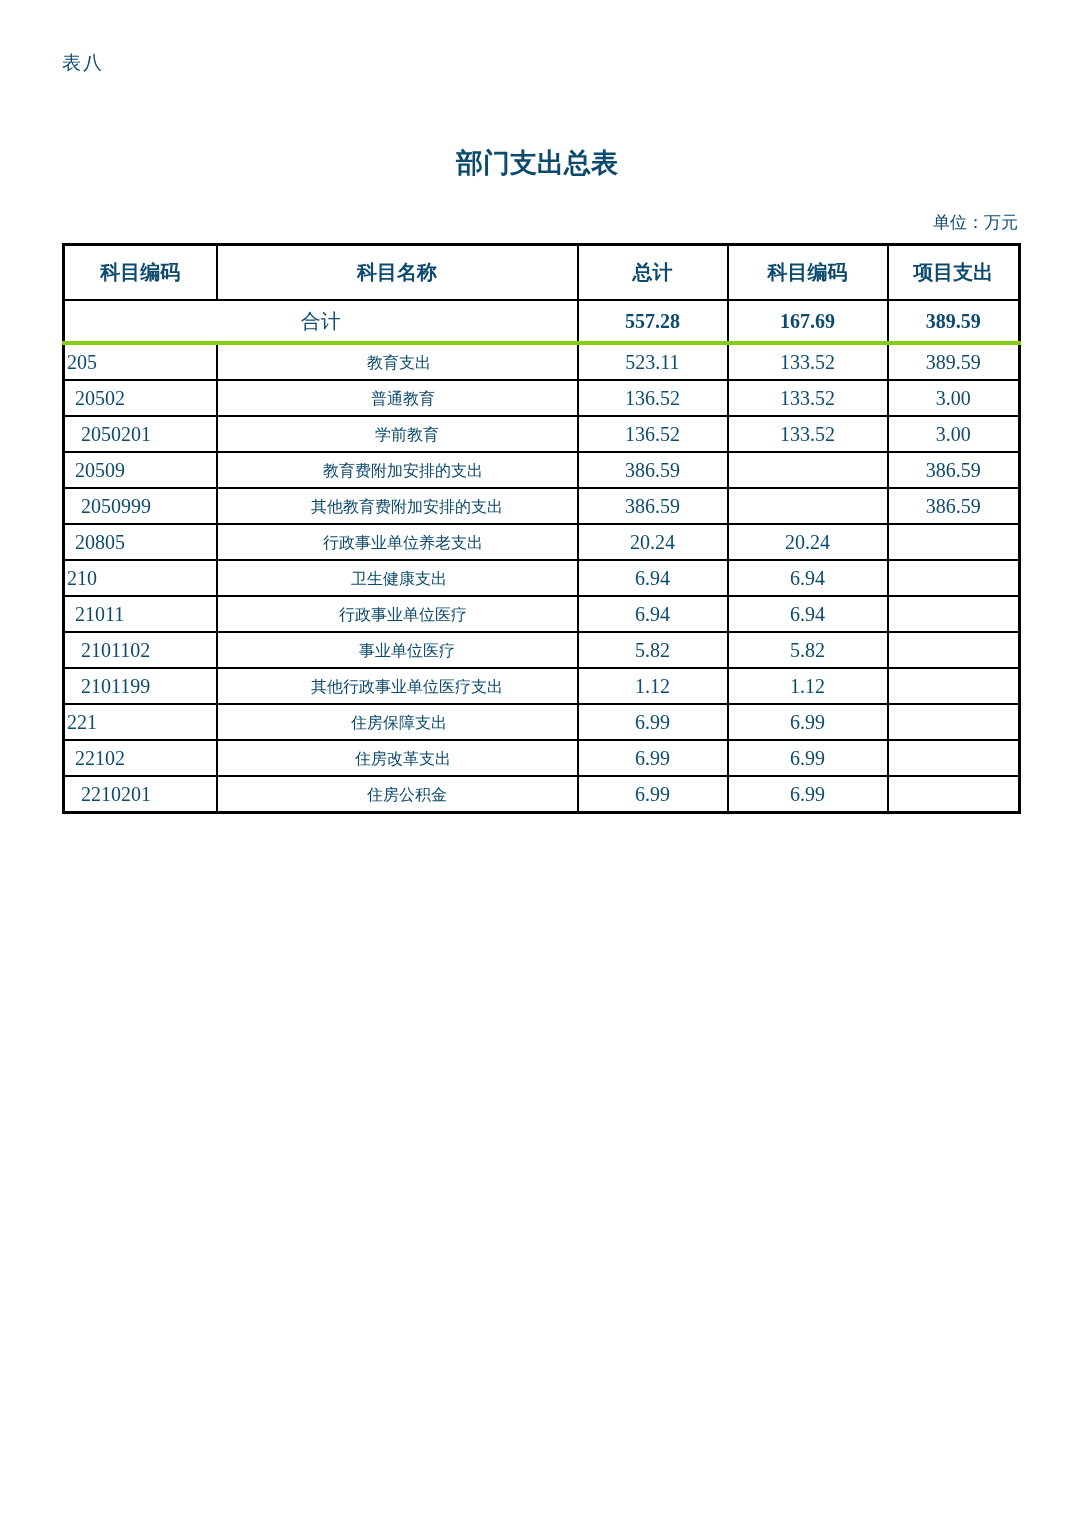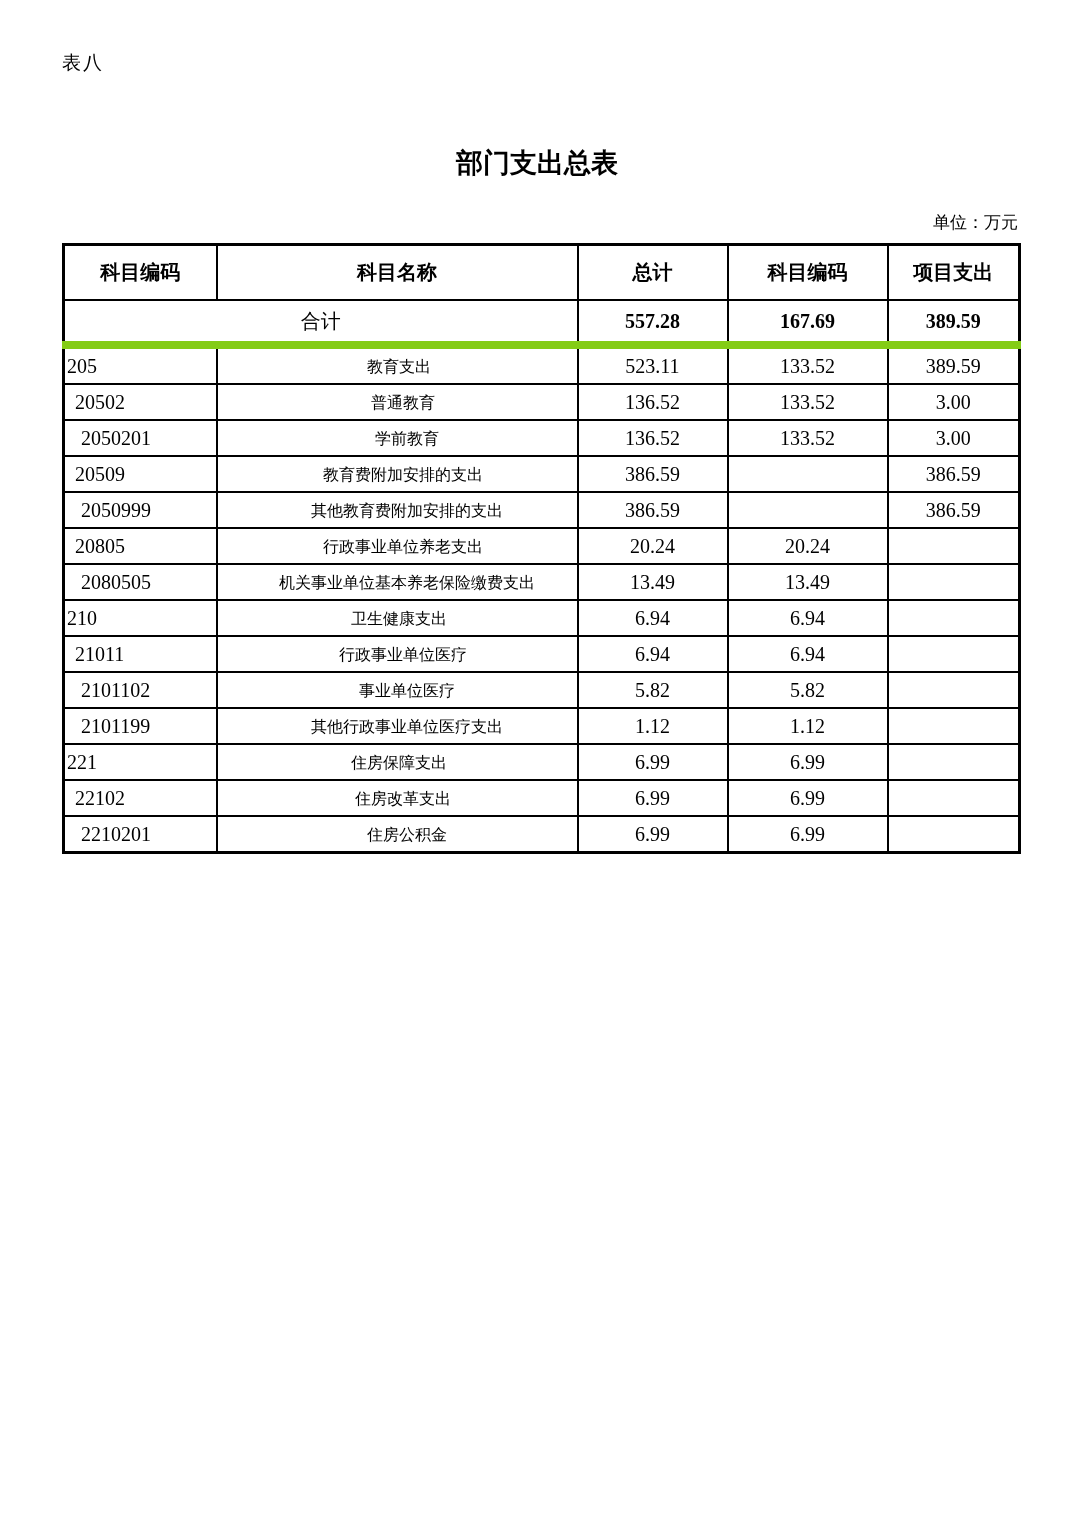--- a/index.html
+++ b/index.html
@@ -5,21 +5,21 @@
   html, body {
     margin: 0;
     padding: 0;
     background: #ffffff;
   }
   .page {
     position: relative;
     width: 1074px;
     height: 1088px;
     background: #ffffff;
-    color: #000000;
+    color: #0c4a6e;
     font-family: "Liberation Serif", "DejaVu Serif", serif;
     overflow: hidden;
   }
   .sheet-label {
     position: absolute;
     left: 62px;
     top: 50px;
     font-size: 19px;
     letter-spacing: 2px;
   }
@@ -58,21 +58,21 @@
   }
   thead th {
     height: 53px;
     font-family: "Liberation Sans", "DejaVu Sans", sans-serif;
     font-weight: bold;
     font-size: 20px;
     text-align: center;
   }
   tr.total-row td {
     height: 40px;
-    border-bottom: 8px solid #84cc16;
+    border-bottom: 4px solid #84cc16;
     font-size: 20px;
   }
   tr.total-row td.total-label {
     text-align: center;
     font-weight: normal;
   }
   tr.total-row td.num {
     font-weight: bold;
   }
   td.num {
@@ -175,27 +175,20 @@
     <td class="num"></td>
     <td class="num">386.59</td>
   </tr>
         <tr class="data-row lv2">
     <td class="code">20805</td>
     <td class="name">行政事业单位养老支出</td>
     <td class="num">20.24</td>
     <td class="num">20.24</td>
     <td class="num"></td>
   </tr>
-        <tr class="data-row lv3">
-    <td class="code">2080505</td>
-    <td class="name">机关事业单位基本养老保险缴费支出</td>
-    <td class="num">13.49</td>
-    <td class="num">13.49</td>
-    <td class="num"></td>
-  </tr>
         <tr class="data-row lv1">
     <td class="code">210</td>
     <td class="name">卫生健康支出</td>
     <td class="num">6.94</td>
     <td class="num">6.94</td>
     <td class="num"></td>
   </tr>
         <tr class="data-row lv2">
     <td class="code">21011</td>
     <td class="name">行政事业单位医疗</td>

